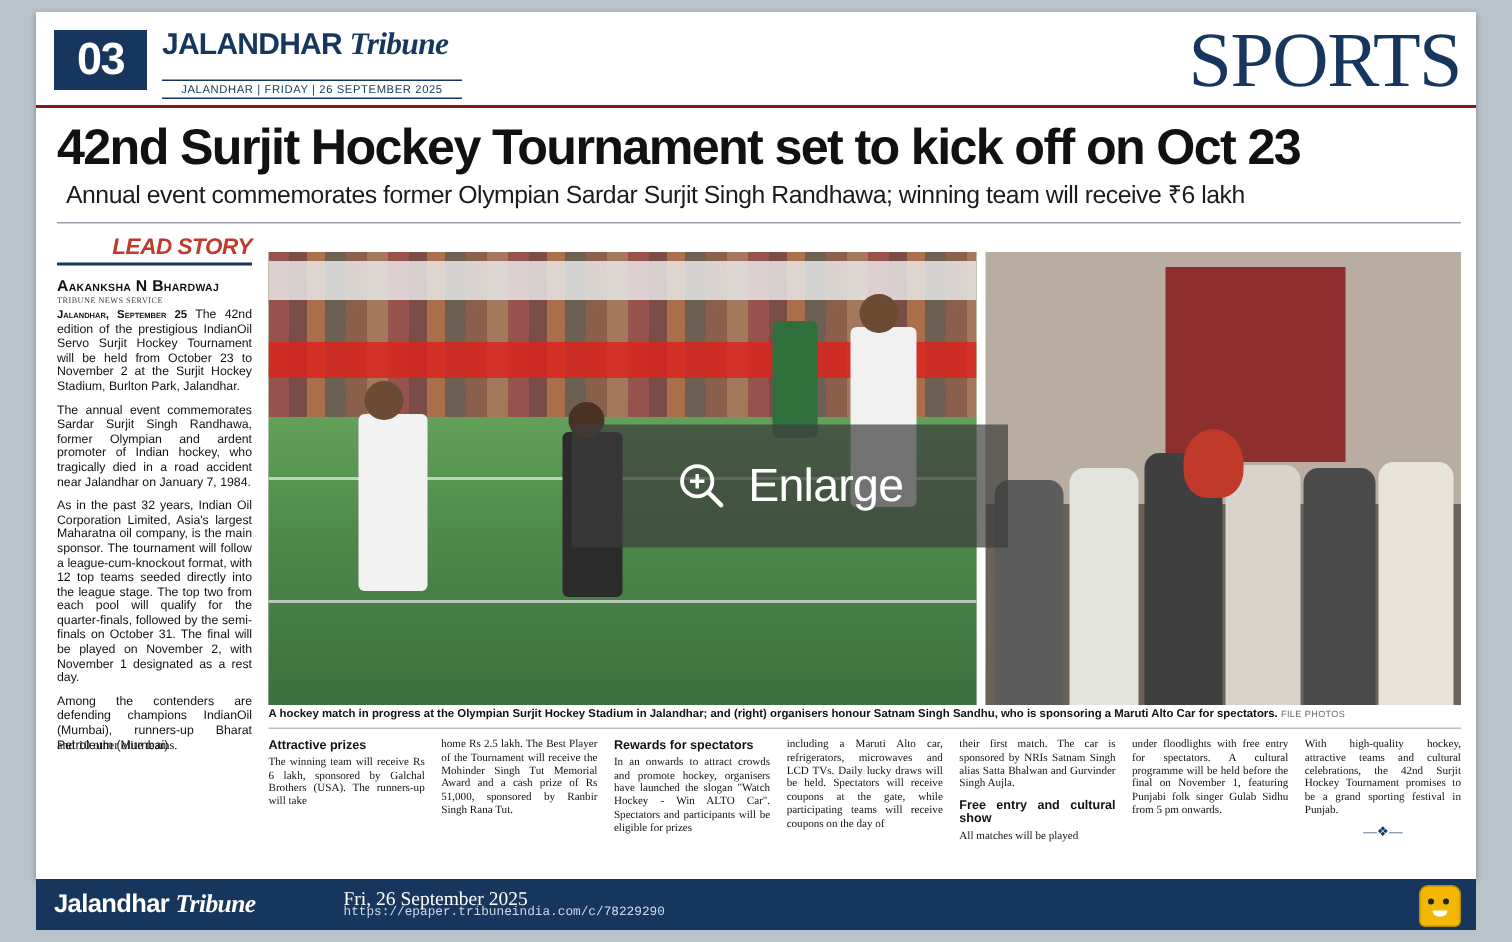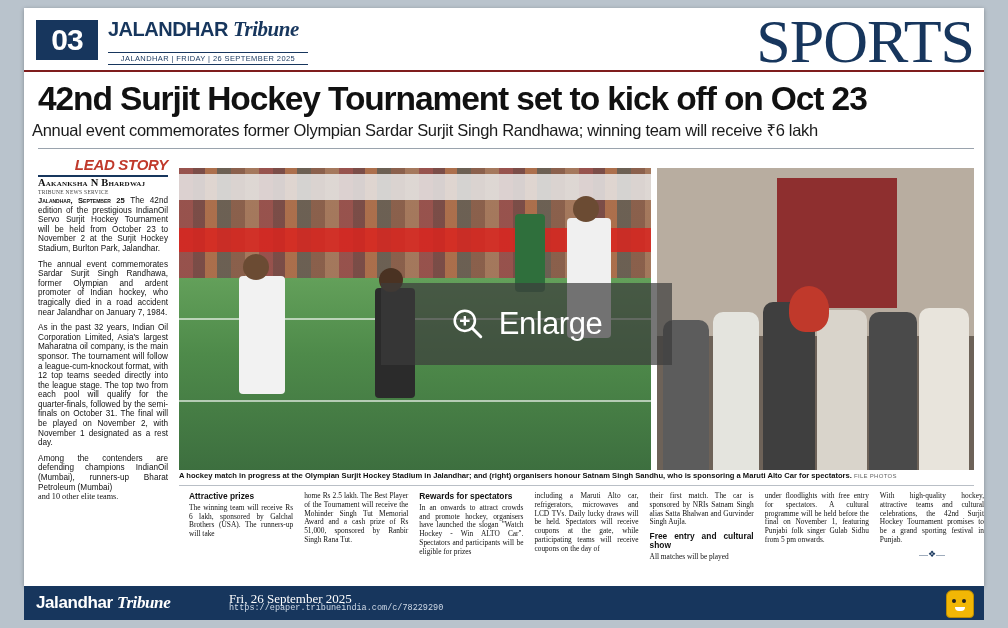--- a/index.html
+++ b/index.html
@@ -78,21 +78,21 @@
     color: #17365d;
     letter-spacing: 0.4px;
     line-height: 11px;
     text-align: center;
     white-space: nowrap;
   }
   .sports-word {
     position: absolute;
     right: 10px; top: 2px;
     font-family: "Liberation Serif", serif;
-    font-size: 62px;
+    font-size: 52px;
     font-weight: normal;
     color: #17365d;
     letter-spacing: -1px;
     line-height: 62px;
   }
 
   
   .headline {
     position: absolute;
     left: 14px; top: 72px;
@@ -100,21 +100,21 @@
     font-family: "Liberation Sans", sans-serif;
     font-weight: bold;
     font-size: 33.5px;
     color: #111111;
     letter-spacing: -1.1px;
     line-height: 38px;
     white-space: nowrap;
   }
   .subheadline {
     position: absolute;
-    left: 8px; top: 112px;
+    left: 20px; top: 112px;
     width: 936px;
     font-family: "Liberation Sans", sans-serif;
     font-size: 16.5px;
     color: #1b1b1b;
     letter-spacing: -0.3px;
     line-height: 20px;
     white-space: nowrap;
   }
   .head-rule {
     position: absolute;
@@ -138,21 +138,22 @@
     color: #c0392b;
     letter-spacing: -0.3px;
     text-align: right;
   }
   .lead-rule {
     margin-top: 2px;
     border-top: 2px solid #17365d;
     width: 130px;
   }
   .byline {
-    font-family: Liberation Serif, serif;
+    margin-top: 8px;
+    font-family: Liberation Sans, sans-serif;
     font-variant: small-caps;
     font-weight: bold;
     font-size: 10.5px;
     color: #111;
     letter-spacing: 0.2px;
   }
   .byline-sub {
     font-family: "Liberation Serif", serif;
     font-variant: small-caps;
     font-size: 5.5px;
@@ -273,21 +274,21 @@
   .caption-rule {
     position: absolute;
     left: 155px; top: 477px;
     width: 795px; height: 1px;
     background: #b9bfc6;
   }
 
   
   .cols {
     position: absolute;
-    left: 165px; top: 484px;
+    left: 155px; top: 484px;
     width: 795px;
     display: flex;
     gap: 11px;
     justify-content: center;
   }
   .col {
     width: 116px;
     font-family: "Liberation Serif", serif;
     font-size: 7.4px;
     line-height: 8.8px;

